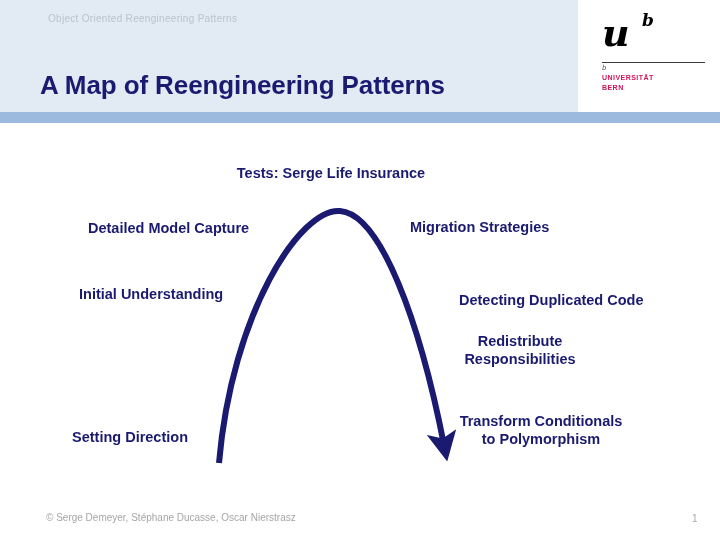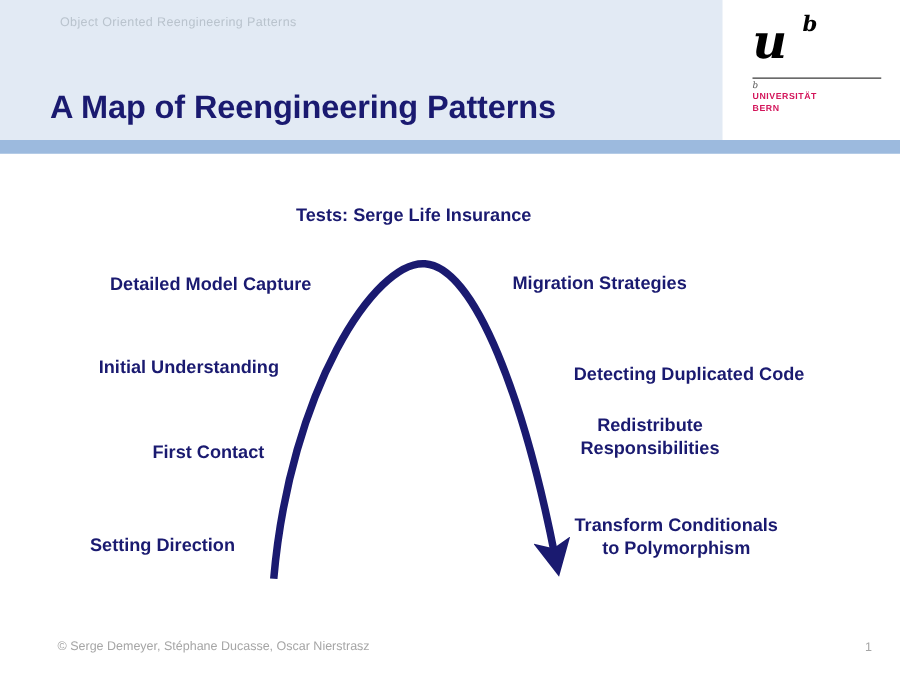--- a/index.html
+++ b/index.html
@@ -185,21 +185,20 @@
     </defs>
     <path d="M 219,340 C 232,190 300,85 340,88 C 381,91 420,200 444,322" fill="none" stroke="#1a1a70" stroke-width="6" stroke-linecap="butt" marker-end="url(#arrowhead)"></path>
   </svg>
 
   <div class="node-label centered" style="left: 226px; top: 42px; width: 210px;">Tests: Serge Life Insurance</div>
 
   <div class="node-label" style="left: 88px; top: 97px;">Detailed Model Capture</div>
 
   <div class="node-label" style="left: 79px; top: 163px;">Initial Understanding</div>
 
-  <div class="node-label" style="left: 122px; top: 231px;">First Contact</div>
 
   <div class="node-label" style="left: 72px; top: 306px;">Setting Direction</div>
 
   <div class="node-label" style="left: 410px; top: 96px;">Migration Strategies</div>
 
   <div class="node-label" style="left: 459px; top: 159px; margin-top: 10px;">Detecting Duplicated Code</div>
 
   <div class="node-label centered" style="left: 444px; top: 210px; width: 152px;">
     <div>Redistribute</div>
     <div>Responsibilities</div>

